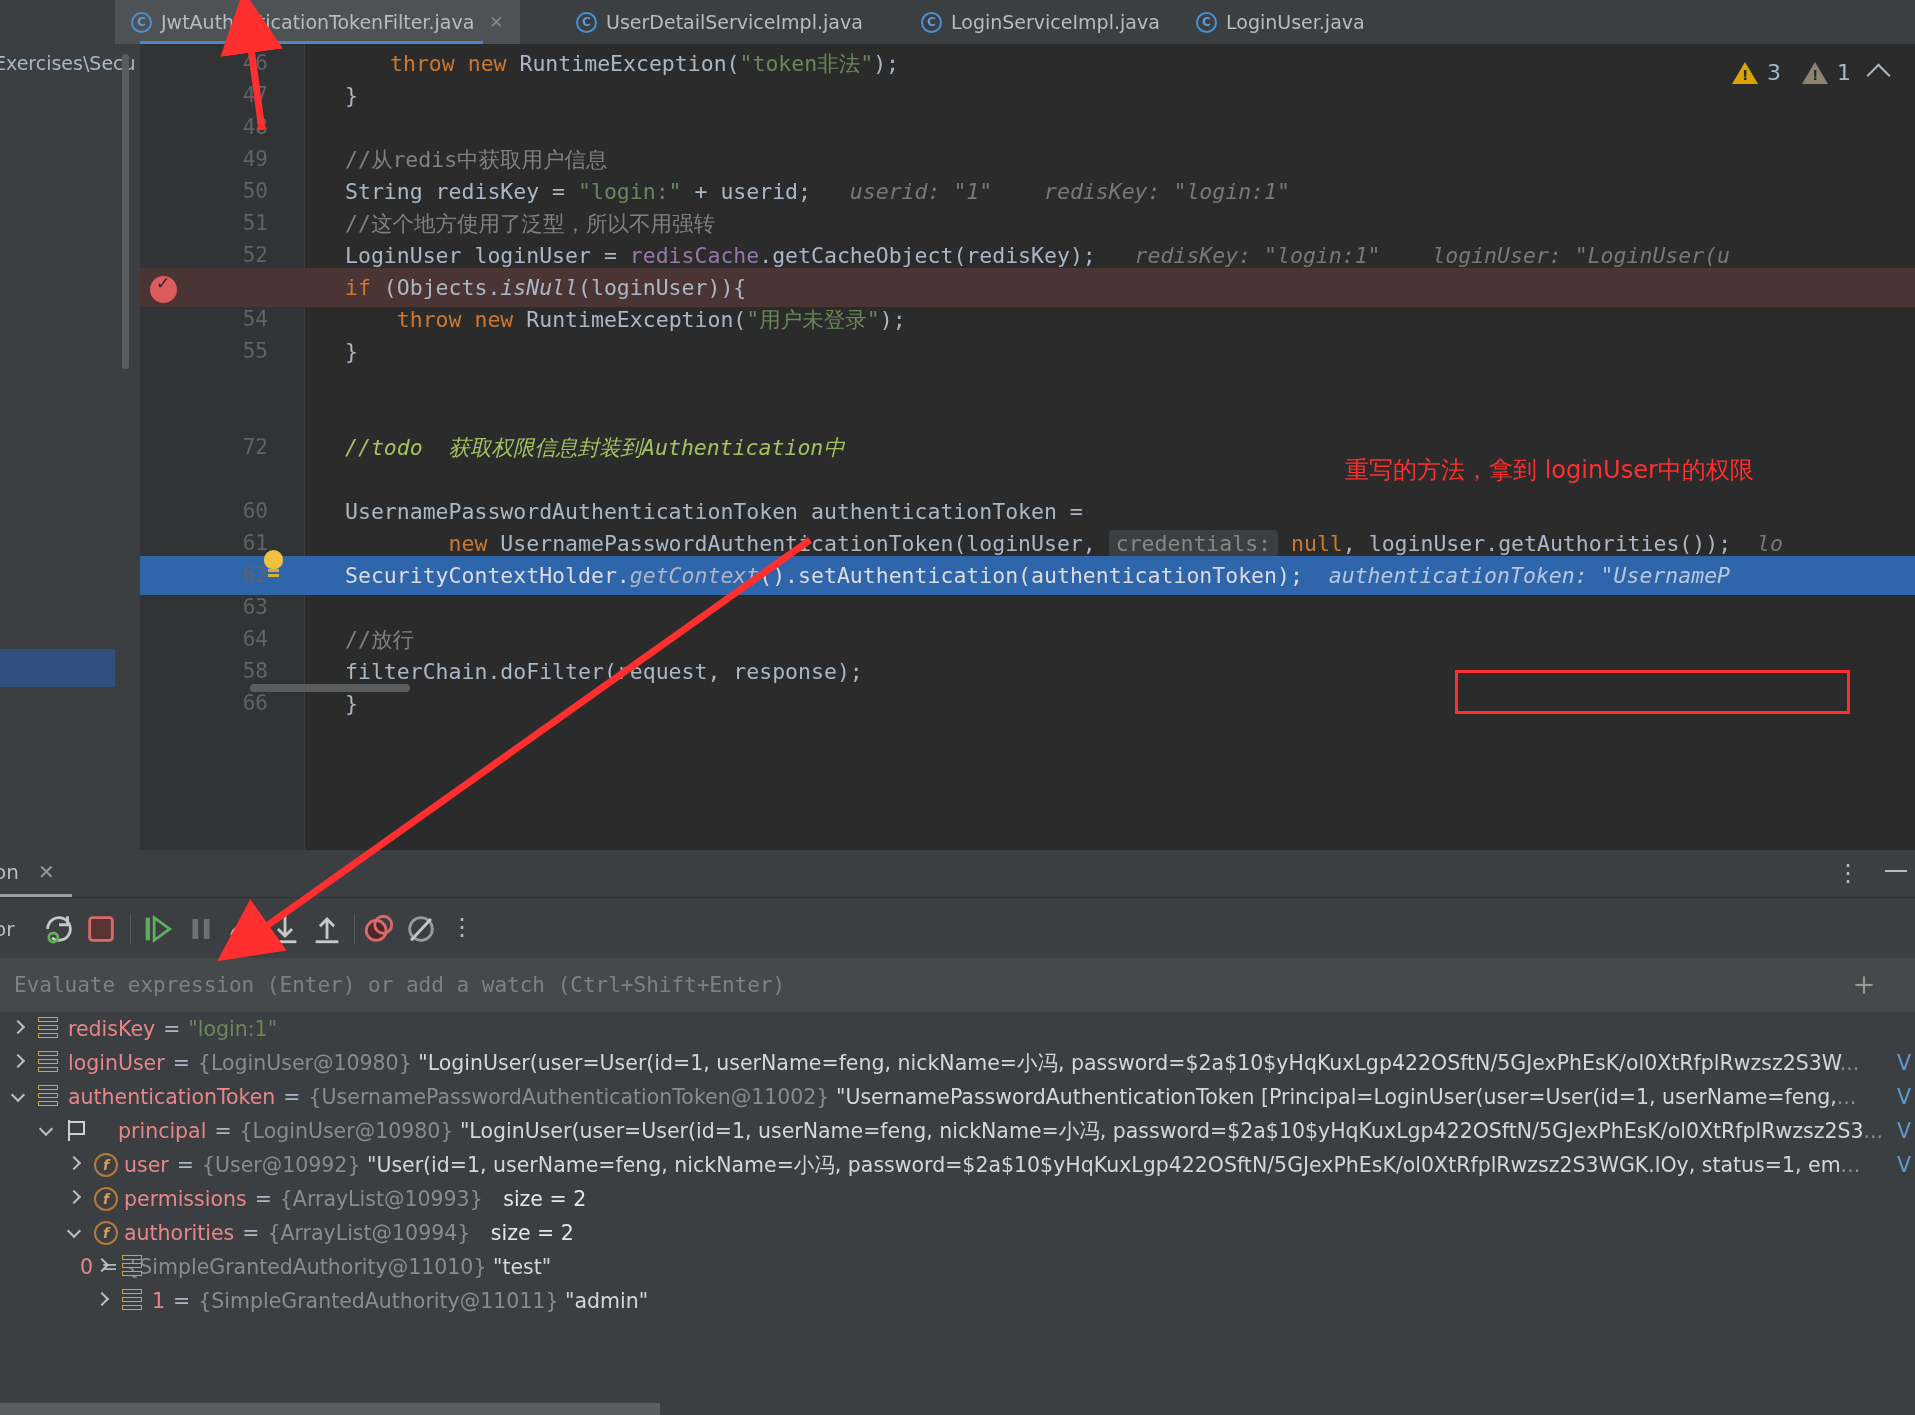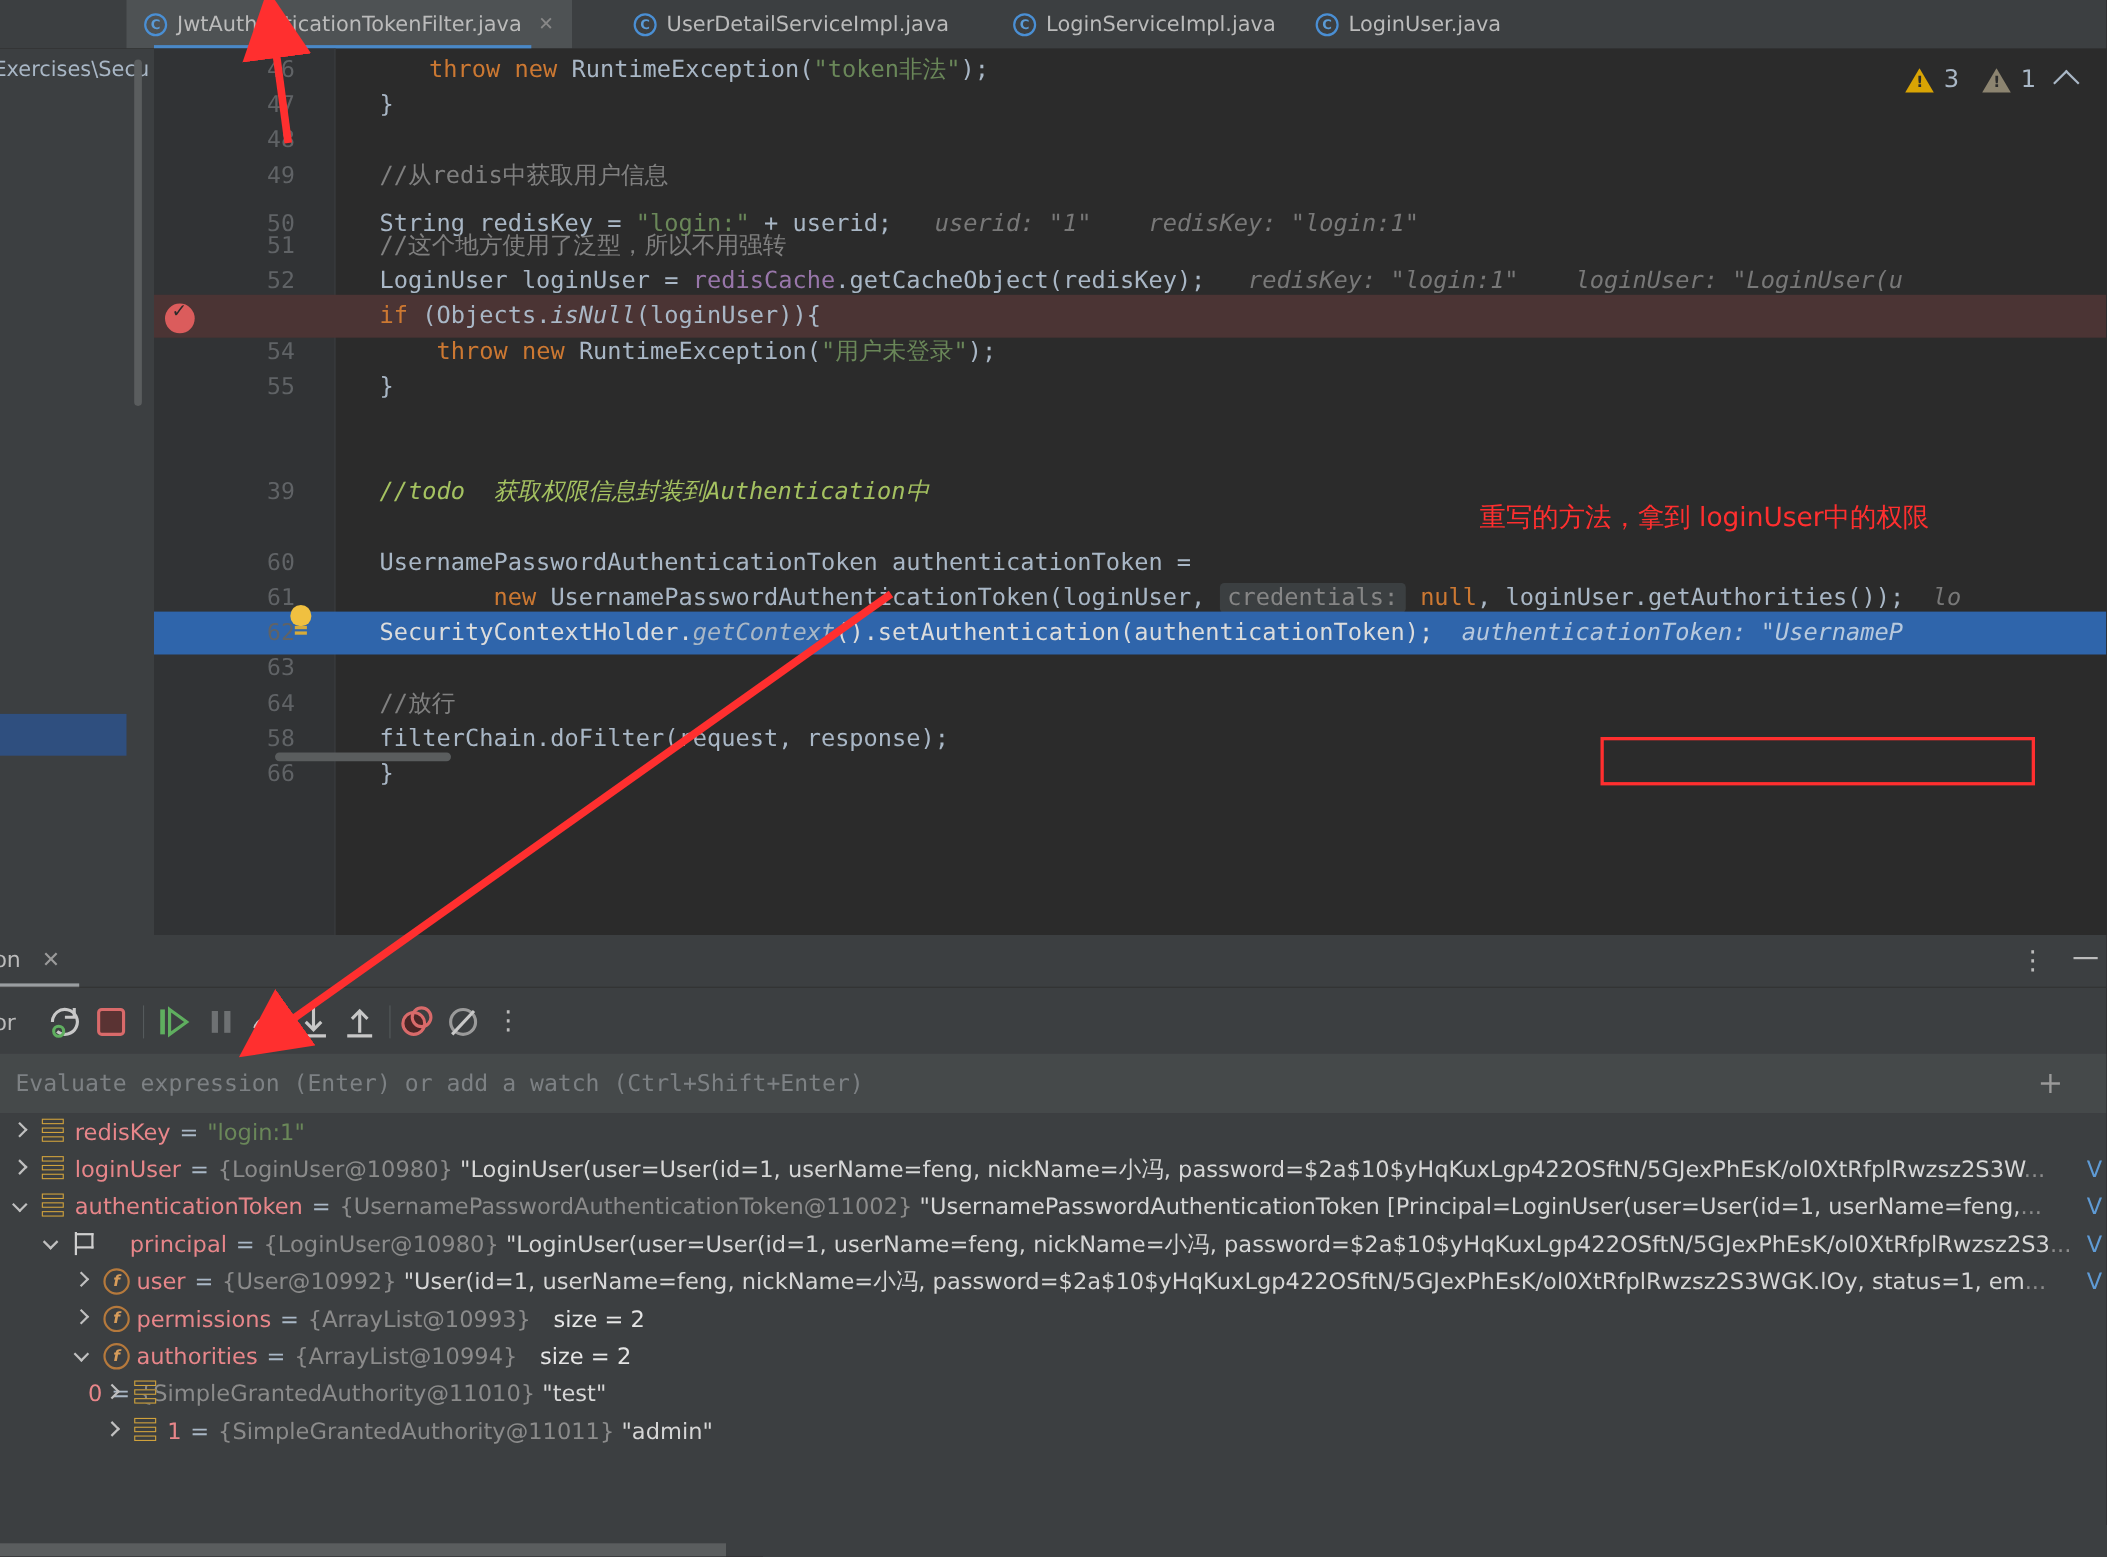--- a/index.html
+++ b/index.html
@@ -328,21 +328,21 @@
           <div class="codetext" style="left: 205px;">}</div>
         </div>
         <div class="row" style="top: 64px;">
           <div class="lineno">48</div>
           <div class="codetext" style="left: 205px;"></div>
         </div>
         <div class="row" style="top: 96px;">
           <div class="lineno">49</div>
           <div class="codetext" style="left: 205px;"><span class="cmt">//从redis中获取用户信息</span></div>
         </div>
-        <div class="row" style="top: 140px;">
+        <div class="row" style="top: 128px;">
           <div class="lineno">50</div>
           <div class="codetext" style="left: 205px;">String redisKey = <span class="str">"login:"</span> + userid;<span class="hint">   userid: "1"    redisKey: "login:1"</span></div>
         </div>
         <div class="row" style="top: 160px;">
           <div class="lineno">51</div>
           <div class="codetext" style="left: 205px;"><span class="cmt">//这个地方使用了泛型，所以不用强转</span></div>
         </div>
         <div class="row" style="top: 192px;">
           <div class="lineno">52</div>
           <div class="codetext" style="left: 205px;">LoginUser loginUser = <span class="fld">redisCache</span>.getCacheObject(redisKey);<span class="hint">   redisKey: "login:1"    loginUser: "LoginUser(u</span></div>
@@ -353,21 +353,21 @@
         </div>
         <div class="row" style="top: 256px;">
           <div class="lineno">54</div>
           <div class="codetext" style="left: 205px;">    <span class="kw">throw</span> <span class="kw">new</span> RuntimeException(<span class="str">"用户未登录"</span>);</div>
         </div>
         <div class="row" style="top: 288px;">
           <div class="lineno">55</div>
           <div class="codetext" style="left: 205px;">}</div>
         </div>
         <div class="row" style="top: 384px;">
-          <div class="lineno">39</div>
+          <div class="lineno">72</div>
           <div class="codetext" style="left: 205px;"><span class="cmt-todo">//todo  获取权限信息封装到Authentication中</span></div>
         </div>
         <div class="row" style="top: 448px;">
           <div class="lineno">60</div>
           <div class="codetext" style="left: 205px;">UsernamePasswordAuthenticationToken authenticationToken =</div>
         </div>
         <div class="row" style="top: 480px;">
           <div class="lineno">61</div>
           <div class="codetext" style="left: 205px;">        <span class="kw">new</span> UsernamePasswordAuthenticationToken(loginUser, <span class="hint-box">credentials:</span> <span class="kw">null</span>, loginUser.getAuthorities());<span class="hint">  lo</span></div>
         </div>

